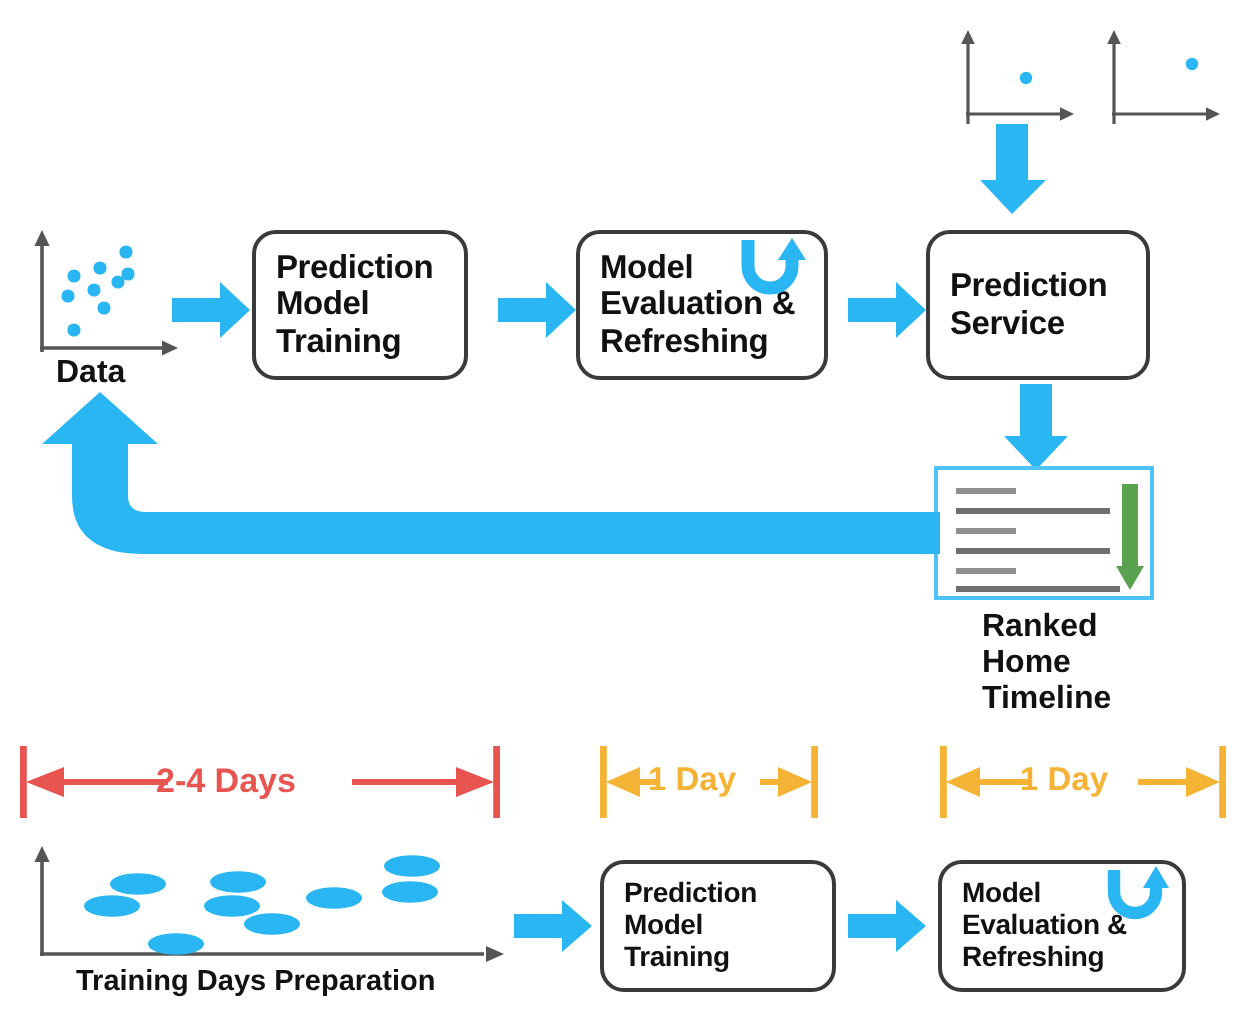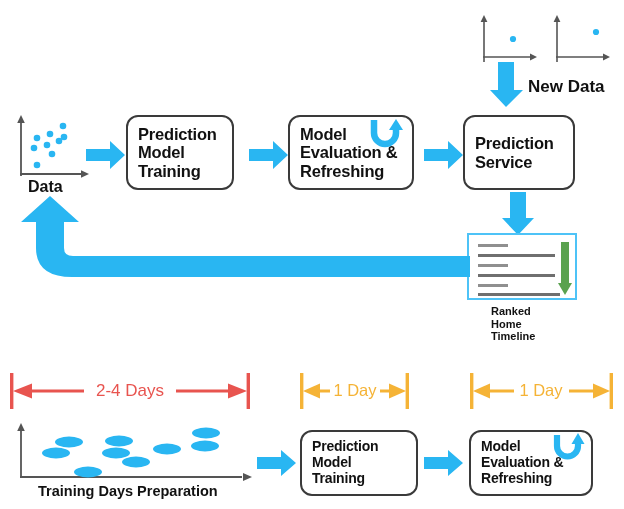--- a/index.html
+++ b/index.html
@@ -57,22 +57,21 @@
     box-sizing: border-box;
   }
   .tl-line {
     position: absolute;
     height: 3px;
     background: #8f8f8f;
   }
   .tl-line.long { background: #6f6f6f; }
   .mlabel {
     position: absolute;
-    font-weight: normal;
-    text-align: center;
+    font-weight: bold;
   }
   svg { overflow: visible; }
 </style>
 </head>
 <body>
 
 <div id="canvas">
 
   <div class="abs" style="left:478px; top:14px; width:60px; height:50px;">
     <svg width="60" height="50" viewBox="0 0 60 50">
@@ -93,21 +92,20 @@
       <circle cx="45" cy="18" r="3.1" fill="#29b6f2"></circle>
     </svg>
   </div>
 
   <div class="abs" style="left:490px; top:62px; width:42px; height:46px;">
     <svg width="42" height="46" viewBox="0 0 42 46">
       <polygon points="8,0 24,0 24,28 33,28 16,45 0,28 8,28" fill="#29b6f2"></polygon>
     </svg>
   </div>
 
-  <div class="lbl" style="left:528px; top:77px; font-size:17px;">New Data</div>
 
   <div class="abs" style="left:12px; top:112px; width:80px; height:72px;">
     <svg width="80" height="72" viewBox="0 0 80 72">
       <line x1="9" y1="64" x2="9" y2="10" stroke="#555" stroke-width="1.8"></line>
       <polygon points="9,3 5.2,11 12.8,11" fill="#555"></polygon>
       <line x1="8" y1="62" x2="70" y2="62" stroke="#555" stroke-width="1.8"></line>
       <polygon points="77,62 69,58.2 69,65.8" fill="#555"></polygon>
       <g fill="#29b6f2">
         <circle cx="25" cy="26" r="3.3"></circle>
         <circle cx="38" cy="22" r="3.3"></circle>
@@ -178,21 +176,21 @@
     <div class="tl-line" style="left:9px; top:49px; width:30px;"></div>
     <div class="tl-line long" style="left:9px; top:58px; width:82px;"></div>
     <div class="abs" style="left:89px; top:7px; width:16px; height:54px;">
       <svg width="16" height="54" viewBox="0 0 16 54">
         <rect x="3" y="0" width="8" height="42" fill="#5aa24f"></rect>
         <polygon points="7,53 0,41 14,41" fill="#5aa24f"></polygon>
       </svg>
     </div>
   </div>
 
-  <div class="lbl" style="left:491px; top:305px; font-size:11px;">Ranked
+  <div class="lbl" style="left:491px; top:305px; font-size:16px;">Ranked
 Home
 Timeline</div>
 
   <div class="abs" style="left:20px; top:196px; width:450px; height:86px;">
     <svg width="450" height="86" viewBox="0 0 450 86">
       <path d="M450,46 L450,81 L58,81
                A14,14 0 0 1 44,67
                L44,26 L60,26 L30,0 L0,26 L16,26 L16,67
                A44,44 0 0 0 60,111 Z" fill="none"></path>
       <path d="M450,81 L52,81 Q16,81 16,52 L16,26 L1,26 L30,0 L59,26 L44,26 L44,52 Q44,60 53,60 L450,60 Z" fill="#29b6f2"></path>

